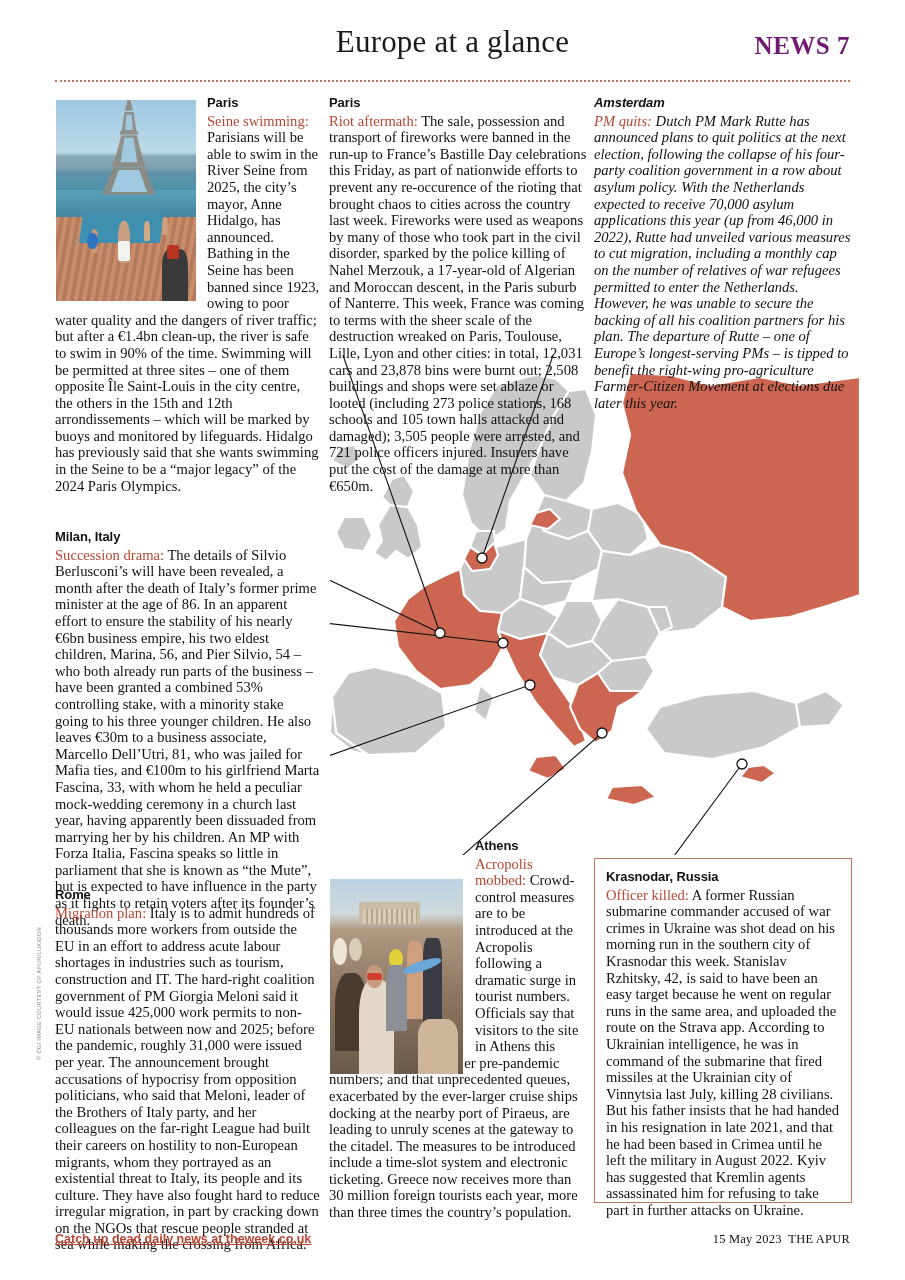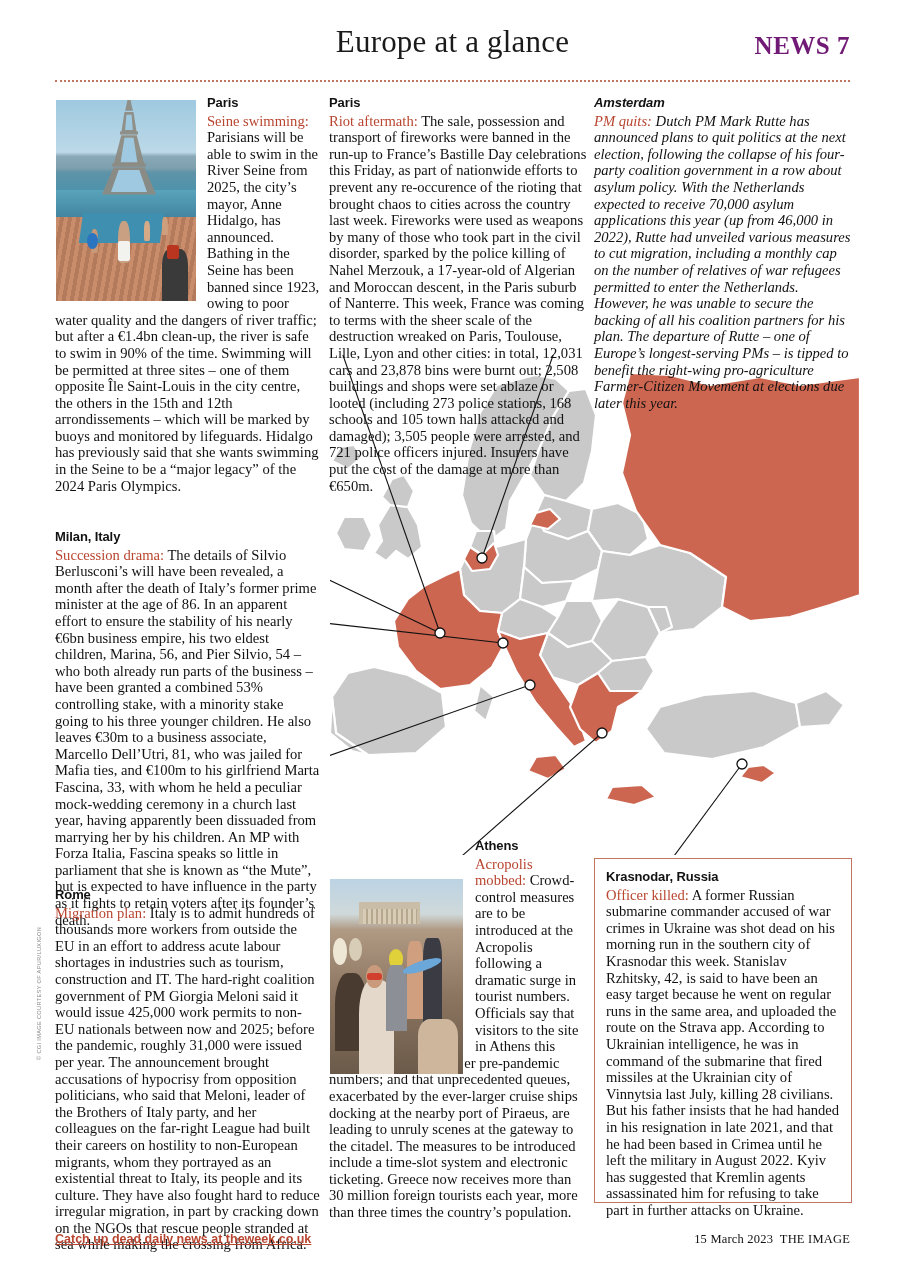--- a/index.html
+++ b/index.html
@@ -347,18 +347,18 @@
   <div class="col" id="col-amsterdam">
     <span class="city">Amsterdam</span><span class="kicker">PM quits:</span><span> Dutch PM Mark Rutte has announced plans to quit politics at the next election, following the collapse of his four-party coalition government in a row about asylum policy. With the Netherlands expected to receive 70,000 asylum applications this year (up from 46,000 in 2022), Rutte had unveiled various measures to cut migration, including a monthly cap on the number of relatives of war refugees permitted to enter the Netherlands. However, he was unable to secure the backing of all his coalition partners for his plan. The departure of Rutte – one of Europe’s longest-serving PMs – is tipped to benefit the right-wing pro-agriculture Farmer-Citizen Movement at elections due later this year.</span>
   </div>
 
   <div id="box-krasnodar">
     <span class="city">Krasnodar, Russia</span><span class="kicker">Officer killed:</span><span> A former Russian submarine commander accused of war crimes in Ukraine was shot dead on his morning run in the southern city of Krasnodar this week. Stanislav Rzhitsky, 42, is said to have been an easy target because he went on regular runs in the same area, and uploaded the route on the Strava app. According to Ukrainian intelligence, he was in command of the submarine that fired missiles at the Ukrainian city of Vinnytsia last July, killing 28 civilians. But his father insists that he had handed in his resignation in late 2021, and that he had been based in Crimea until he left the military in August 2022. Kyiv has suggested that Kremlin agents assassinated him for refusing to take part in further attacks on Ukraine.</span>
   </div>
 
   <a class="footer-left" href="#">Catch up dead daily news at theweek.co.uk</a>
   <div class="footer-right">
-    <span>15 March 2023</span>&nbsp;&nbsp;<span>THE IMAGE</span>
+    <span>15 May 2023</span>&nbsp;&nbsp;<span>THE APUR</span>
   </div>
 
   <div class="credit">© CGI IMAGE COURTESY OF APUR/LUXIGON</div>
 
 </div>
 
 </body></html>

